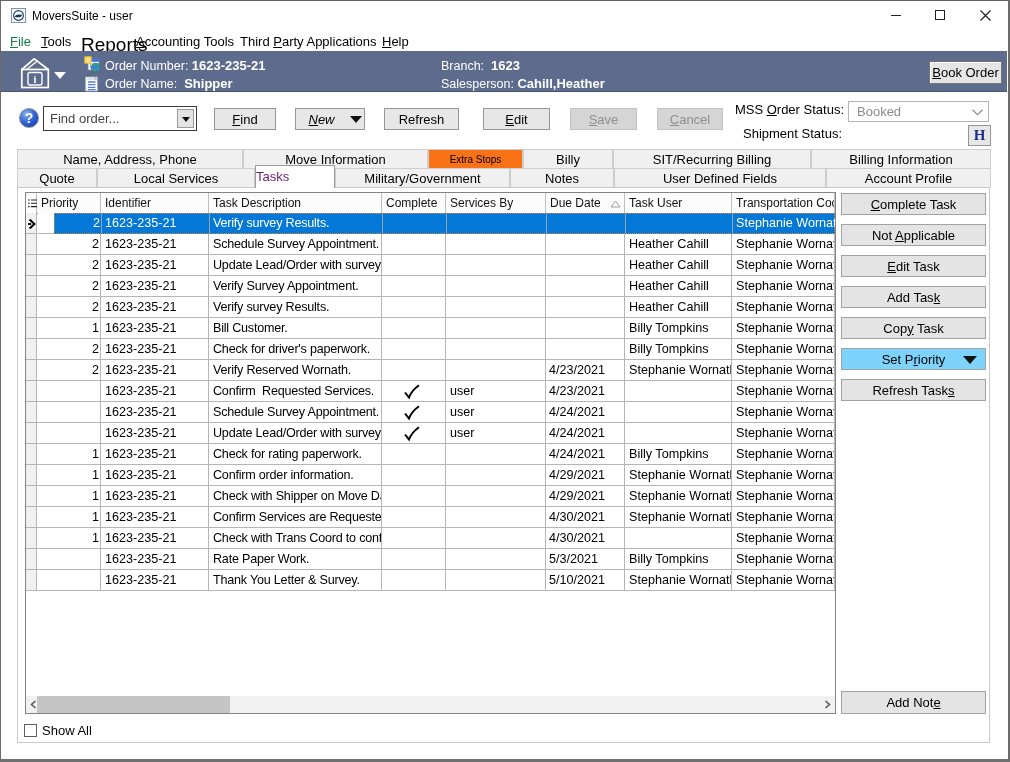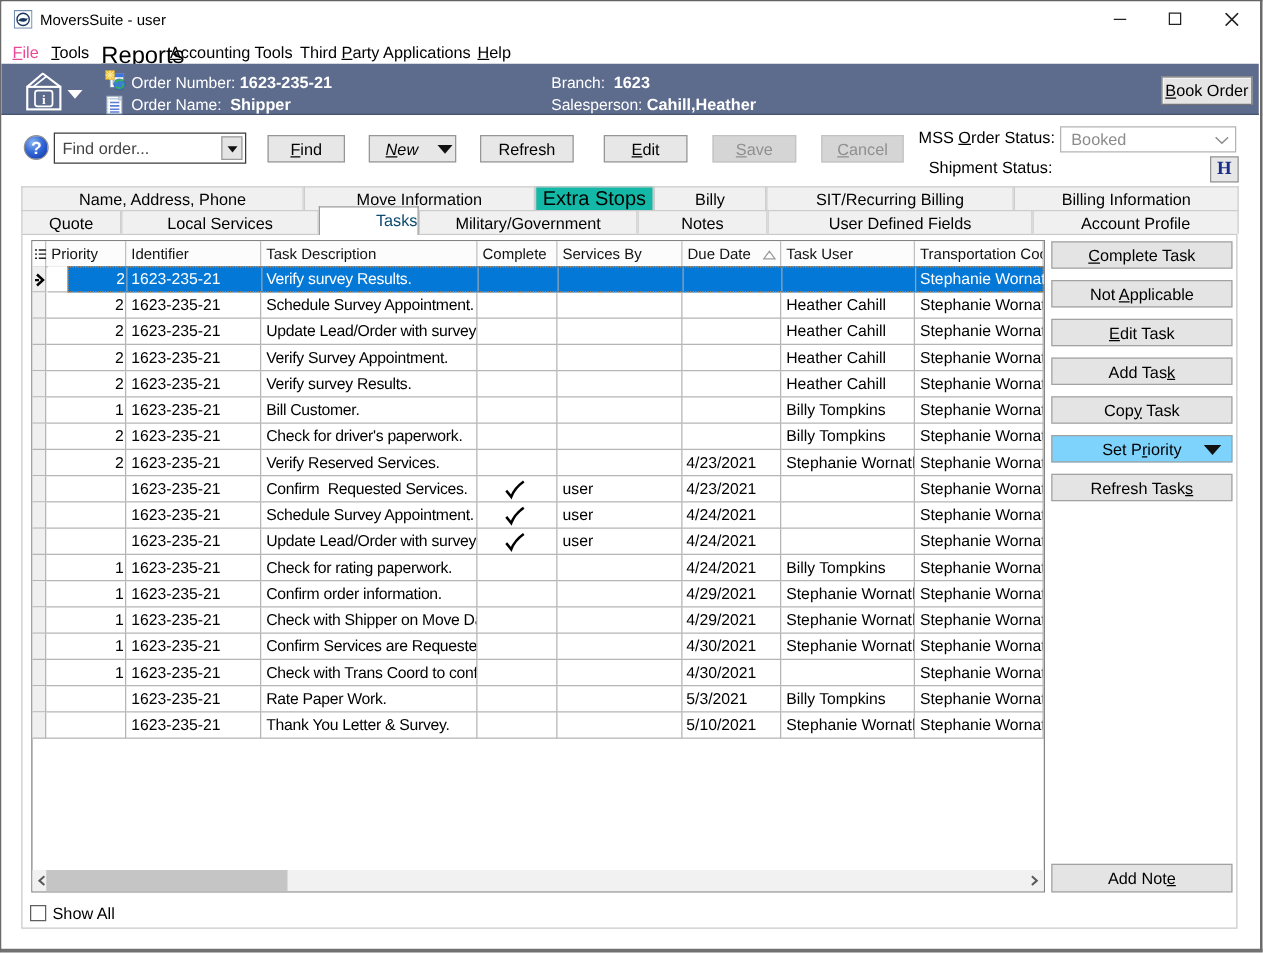--- a/index.html
+++ b/index.html
@@ -17,21 +17,21 @@
  <rect x="0.5" y="0.5" width="14" height="14" fill="#fbfdfe" stroke="#6d87a8" stroke-width="0.9"></rect>
  <circle cx="7.5" cy="7.5" r="4.9" fill="none" stroke="#17375e" stroke-width="1.1"></circle>
  <path d="M3.4,8.4 Q5.8,5.9 8.7,6.6 Q10.7,7.1 11.3,6.4 Q10.6,9.4 7.3,9.3 Q5,9.2 3.4,8.4 Z" fill="#17375e"></path>
 </svg>
 <div class="abs" style="left:31px;top:8px;font-size:12px;color:#000;">MoversSuite - user</div>
 <div class="abs" style="left:890px;top:14px;width:10px;height:1.4px;background:#222;"></div>
 <div class="abs" style="left:934px;top:9px;width:10px;height:10px;border:1.2px solid #222;"></div>
 <svg class="abs" style="left:979px;top:9px" width="11" height="11" viewBox="0 0 11 11">
  <path d="M0.5,0.5 L10.5,10.5 M10.5,0.5 L0.5,10.5" stroke="#222" stroke-width="1.2"></path>
 </svg>
-<div class="abs" style="left:9px;top:33px;font-size:13px;color:#ec4899;"><u>F</u>ile</div>
+<div class="abs" style="left:9px;top:33px;font-size:13px;color:#15803d;"><u>F</u>ile</div>
 <div class="abs" style="left:40px;top:33px;font-size:13px;color:#000;"><u>T</u>ools</div>
 <div class="abs" style="left:80px;top:33px;font-size:19px;color:#000;"><u>R</u>eports</div>
 <div class="abs" style="left:135px;top:33px;font-size:13px;color:#000;"><u>A</u>ccounting Tools</div>
 <div class="abs" style="left:239px;top:33px;font-size:13px;color:#000;">Third <u>P</u>arty Applications</div>
 <div class="abs" style="left:381px;top:33px;font-size:13px;color:#000;"><u>H</u>elp</div>
 
 <div class="abs" style="left:0;top:50px;width:1006px;height:41px;background:#5d6b8c;border-bottom:1px solid #47536f;">
  <svg class="abs" style="left:19px;top:7px" width="30" height="31" viewBox="0 0 30 31">
   <rect x="1.8" y="11.5" width="26.5" height="18" fill="none" stroke="#fff" stroke-width="1.7"></rect>
   <path d="M1.8,11.5 L14.2,0.8 L28.3,11.5" fill="none" stroke="#fff" stroke-width="1.7"></path>
@@ -102,32 +102,32 @@
  <svg class="abs" style="right:5px;top:7px" width="11" height="7" viewBox="0 0 11 7">
       <path d="M0.5,0.8 L5.5,5.6 L10.5,0.8" fill="none" stroke="#8b8b8b" stroke-width="1.2"></path>
     </svg>
 </div>
 <div class="abs" style="left:711px;top:125px;width:130px;text-align:right;font-size:13px;color:#000;white-space:nowrap;">Shipment Status:</div>
 <div class="abs" style="left:967px;top:124px;width:23px;height:21px;background:#e7e7e7;border:1px solid #949494;
  text-align:center;font-family:'Liberation Serif',serif;font-weight:bold;font-size:15px;line-height:19px;color:#1b2f8a;">H</div>
 
 <div class="abs" style="left:16px;top:148px;width:226px;height:19px;background:#f0f0f0;border:1px solid #cdcdcd;border-bottom:none;text-align:center;font-size:13px;line-height:19px;color:#000;">Name, Address, Phone</div>
 <div class="abs" style="left:242px;top:148px;width:185px;height:19px;background:#f0f0f0;border:1px solid #cdcdcd;border-bottom:none;text-align:center;font-size:13px;line-height:19px;color:#000;">Move Information</div>
-<div class="abs" style="left:427px;top:148px;width:95px;height:19px;background:#14b8a6;border:1px solid #cdcdcd;border-bottom:none;text-align:center;font-size:16px;line-height:19px;color:#000;">Extra Stops</div>
+<div class="abs" style="left:427px;top:148px;width:95px;height:19px;background:#f97316;border:1px solid #cdcdcd;border-bottom:none;text-align:center;font-size:10px;line-height:19px;color:#000;">Extra Stops</div>
 <div class="abs" style="left:522px;top:148px;width:90px;height:19px;background:#f0f0f0;border:1px solid #cdcdcd;border-bottom:none;text-align:center;font-size:13px;line-height:19px;color:#000;">Billy</div>
 <div class="abs" style="left:612px;top:148px;width:198px;height:19px;background:#f0f0f0;border:1px solid #cdcdcd;border-bottom:none;text-align:center;font-size:13px;line-height:19px;color:#000;">SIT/Recurring Billing</div>
 <div class="abs" style="left:810px;top:148px;width:180px;height:19px;background:#f0f0f0;border:1px solid #cdcdcd;border-bottom:none;text-align:center;font-size:13px;line-height:19px;color:#000;">Billing Information</div>
 <div class="abs" style="left:16px;top:167px;width:80px;height:19px;background:#f0f0f0;border:1px solid #cdcdcd;border-bottom:none;text-align:center;font-size:13px;line-height:19px;color:#000;">Quote</div>
 <div class="abs" style="left:96px;top:167px;width:158px;height:19px;background:#f0f0f0;border:1px solid #cdcdcd;border-bottom:none;text-align:center;font-size:13px;line-height:19px;color:#000;">Local Services</div>
 <div class="abs" style="left:334px;top:167px;width:175px;height:19px;background:#f0f0f0;border:1px solid #cdcdcd;border-bottom:none;text-align:center;font-size:13px;line-height:19px;color:#000;">Military/Government</div>
 <div class="abs" style="left:509px;top:167px;width:104px;height:19px;background:#f0f0f0;border:1px solid #cdcdcd;border-bottom:none;text-align:center;font-size:13px;line-height:19px;color:#000;">Notes</div>
 <div class="abs" style="left:613px;top:167px;width:212px;height:19px;background:#f0f0f0;border:1px solid #cdcdcd;border-bottom:none;text-align:center;font-size:13px;line-height:19px;color:#000;">User Defined Fields</div>
 <div class="abs" style="left:825px;top:167px;width:165px;height:19px;background:#f0f0f0;border:1px solid #cdcdcd;border-bottom:none;text-align:center;font-size:13px;line-height:19px;color:#000;">Account Profile</div>
 <div class="abs" style="left:16px;top:186px;width:973px;height:556px;background:#fff;border:1px solid #c9c9c9;"></div>
-<div class="abs" style="left:254px;top:164px;width:80px;height:23px;background:#fff;border:1px solid #9b9b9b;border-bottom:none;text-align:right;font-size:13px;line-height:22px;color:#0c4a6e;">Tasks</div>
+<div class="abs" style="left:254px;top:164px;width:80px;height:23px;background:#fff;border:1px solid #9b9b9b;border-bottom:none;text-align:left;font-size:13px;line-height:22px;color:#701a75;">Tasks</div>
 
 <div class="abs" style="left:24px;top:191px;width:811px;height:522px;border:1px solid #848484;background:#fff;"></div>
 <div class="abs" style="left:25px;top:192px;width:809px;height:21px;background:#fcfcfc;border-bottom:1px solid #9d9d9d;"></div>
 <div class="hdrc" style="left:25px;top:192px;width:11px;height:20px;"></div>
 <div class="hdrc" style="left:36px;top:192px;width:64px;height:20px;">Priority</div>
 <div class="hdrc" style="left:100px;top:192px;width:108px;height:20px;">Identifier</div>
 <div class="hdrc" style="left:208px;top:192px;width:173px;height:20px;">Task Description</div>
 <div class="hdrc" style="left:381px;top:192px;width:64px;height:20px;">Complete</div>
 <div class="hdrc" style="left:445px;top:192px;width:100px;height:20px;">Services By</div>
 <div class="hdrc" style="left:545px;top:192px;width:79px;height:20px;">Due Date</div>
@@ -245,21 +245,21 @@
 <div class="abs" style="left:36px;top:359px;width:64px;height:21px;border-right:1px solid #b5b5b5;border-bottom:1px solid #b5b5b5;"></div>
 <div class="abs" style="left:100px;top:359px;width:108px;height:21px;border-right:1px solid #b5b5b5;border-bottom:1px solid #b5b5b5;"></div>
 <div class="abs" style="left:208px;top:359px;width:173px;height:21px;border-right:1px solid #b5b5b5;border-bottom:1px solid #b5b5b5;"></div>
 <div class="abs" style="left:381px;top:359px;width:64px;height:21px;border-right:1px solid #b5b5b5;border-bottom:1px solid #b5b5b5;"></div>
 <div class="abs" style="left:445px;top:359px;width:100px;height:21px;border-right:1px solid #b5b5b5;border-bottom:1px solid #b5b5b5;"></div>
 <div class="abs" style="left:545px;top:359px;width:79px;height:21px;border-right:1px solid #b5b5b5;border-bottom:1px solid #b5b5b5;"></div>
 <div class="abs" style="left:624px;top:359px;width:107px;height:21px;border-right:1px solid #b5b5b5;border-bottom:1px solid #b5b5b5;"></div>
 <div class="abs" style="left:731px;top:359px;width:103px;height:21px;border-right:1px solid #b5b5b5;border-bottom:1px solid #b5b5b5;"></div>
 <div class="cell" style="left:37px;top:359px;width:61px;text-align:right;">2</div>
 <div class="cell" style="left:104px;top:359px;width:95px;">1623-235-21</div>
-<div class="cell" style="left:212px;top:359px;width:168px;letter-spacing:-0.22px;">Verify Reserved Services.</div>
+<div class="cell" style="left:212px;top:359px;width:168px;letter-spacing:-0.22px;">Verify Reserved Wornath.</div>
 <div class="cell" style="left:548px;top:359px;width:73px;">4/23/2021</div>
 <div class="cell" style="left:628px;top:359px;width:102px;">Stephanie Wornath</div>
 <div class="cell" style="left:735px;top:359px;width:98px;">Stephanie Wornath</div>
 <div class="abs" style="left:25px;top:380px;width:11px;height:21px;background:#f0f0f0;border-right:1px solid #b5b5b5;border-bottom:1px solid #b5b5b5;"></div>
 <div class="abs" style="left:36px;top:380px;width:64px;height:21px;border-right:1px solid #b5b5b5;border-bottom:1px solid #b5b5b5;"></div>
 <div class="abs" style="left:100px;top:380px;width:108px;height:21px;border-right:1px solid #b5b5b5;border-bottom:1px solid #b5b5b5;"></div>
 <div class="abs" style="left:208px;top:380px;width:173px;height:21px;border-right:1px solid #b5b5b5;border-bottom:1px solid #b5b5b5;"></div>
 <div class="abs" style="left:381px;top:380px;width:64px;height:21px;border-right:1px solid #b5b5b5;border-bottom:1px solid #b5b5b5;"></div>
 <div class="abs" style="left:445px;top:380px;width:100px;height:21px;border-right:1px solid #b5b5b5;border-bottom:1px solid #b5b5b5;"></div>
 <div class="abs" style="left:545px;top:380px;width:79px;height:21px;border-right:1px solid #b5b5b5;border-bottom:1px solid #b5b5b5;"></div>

